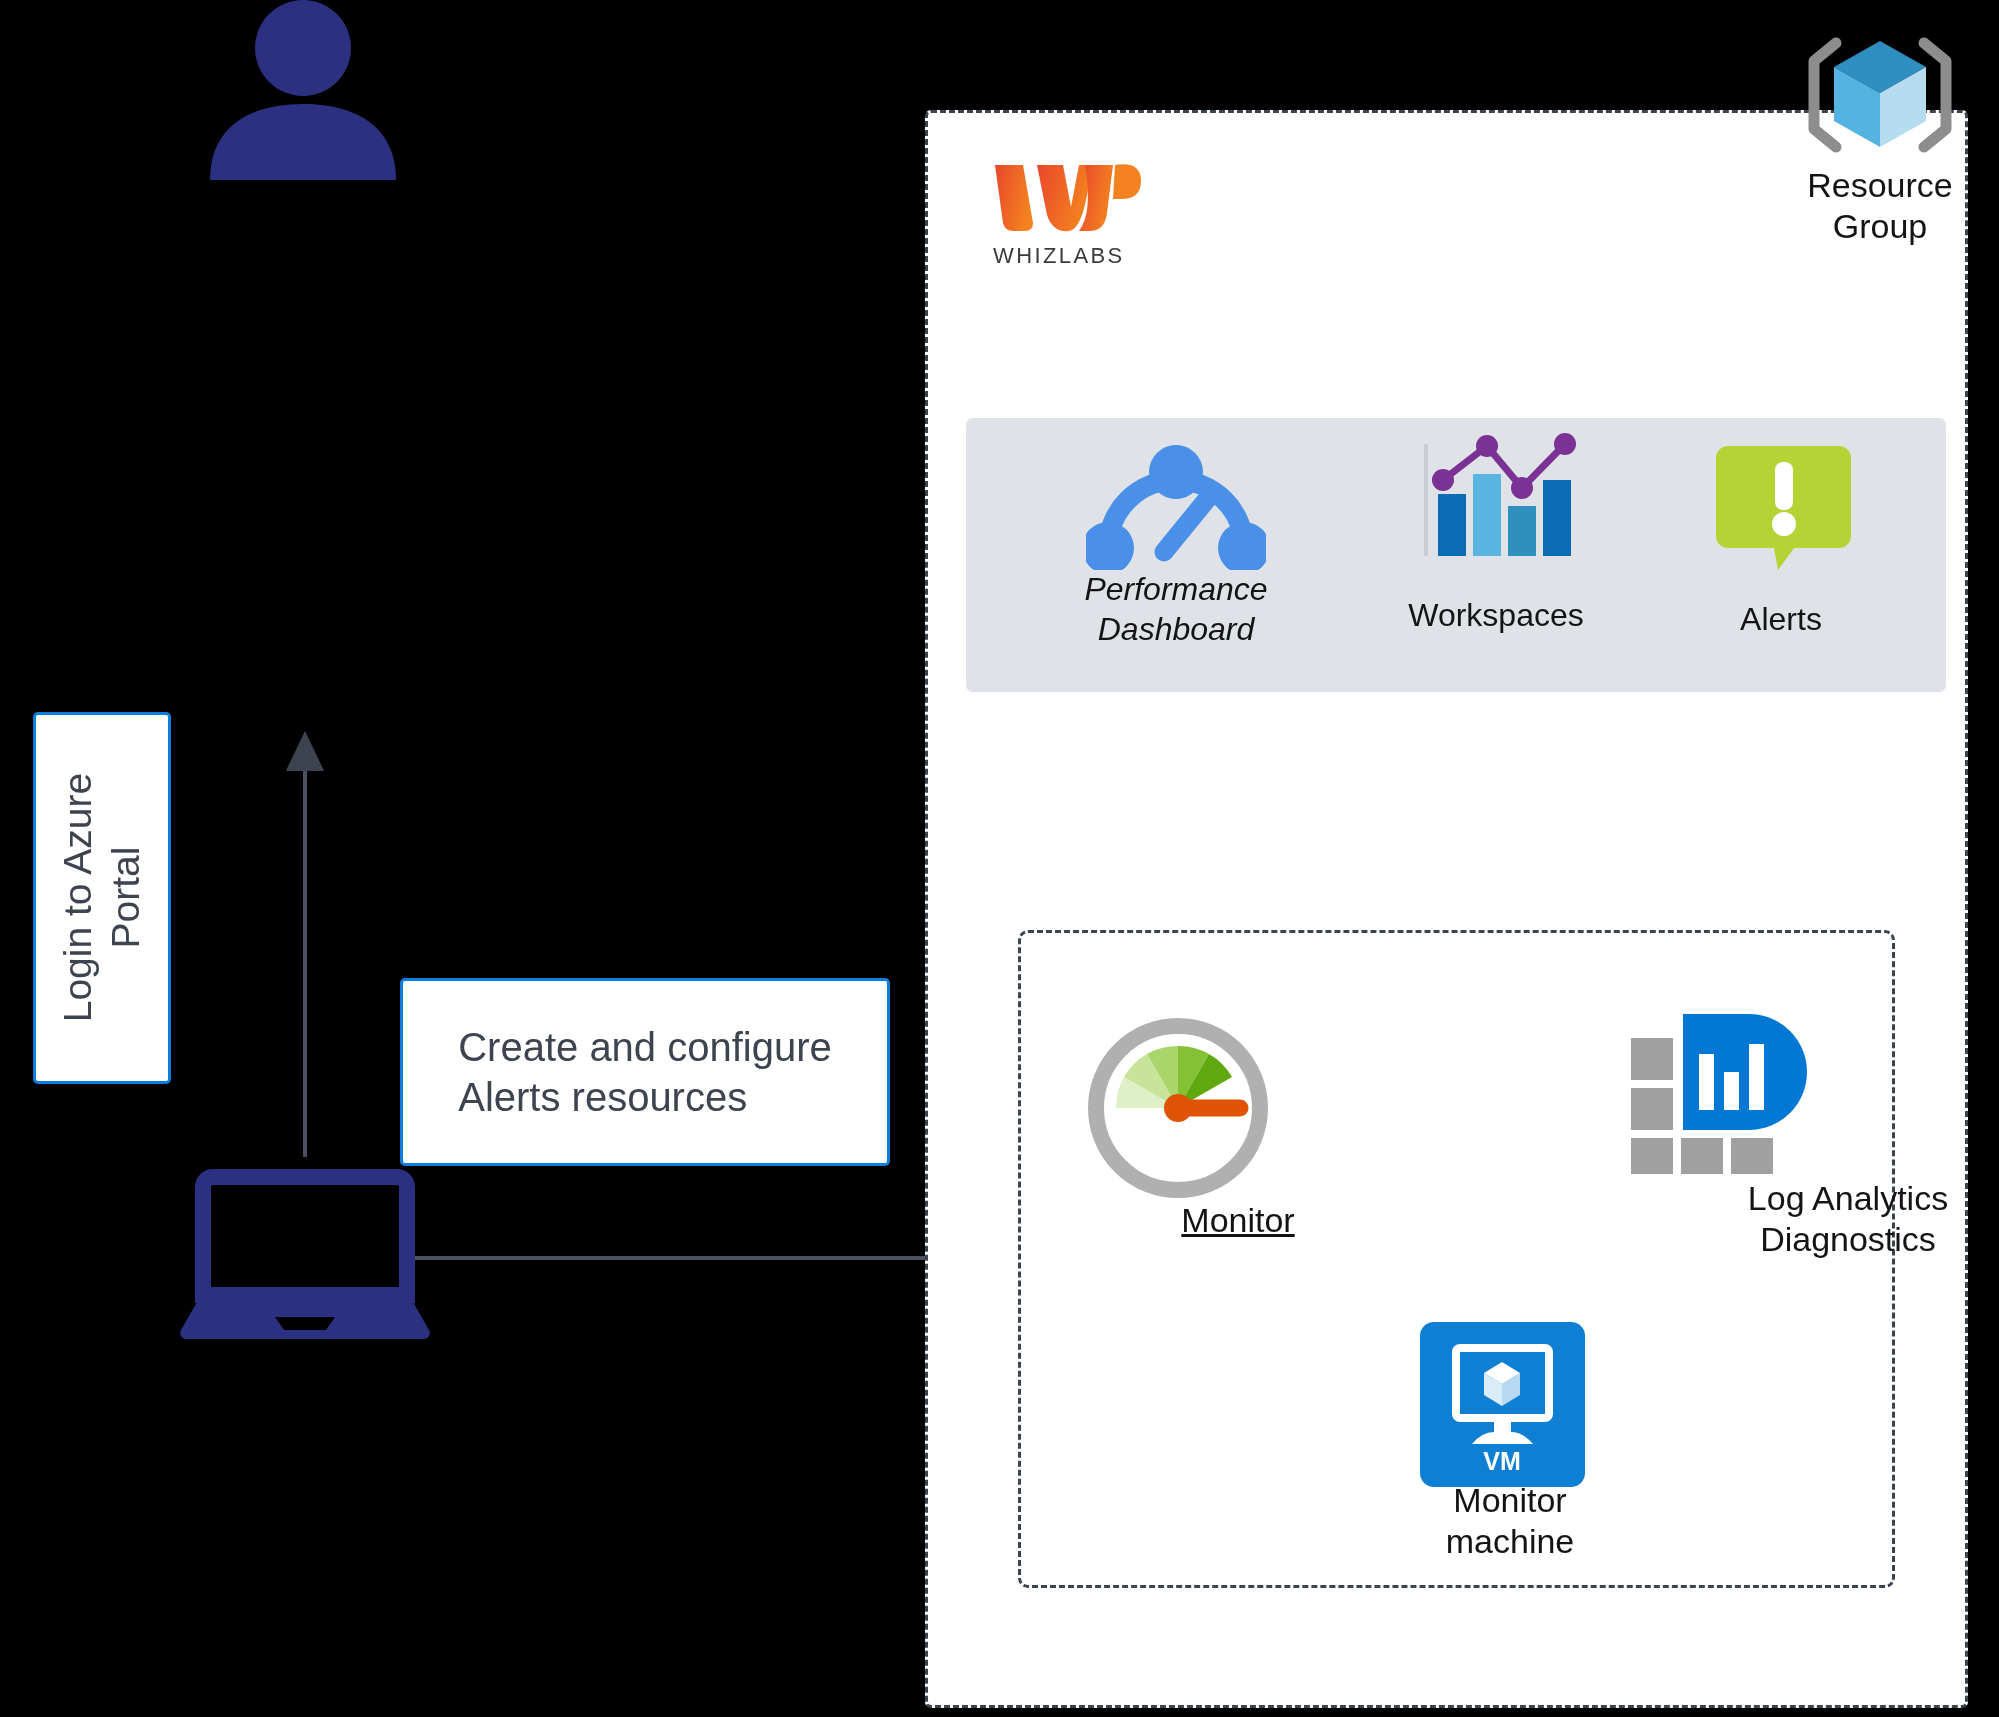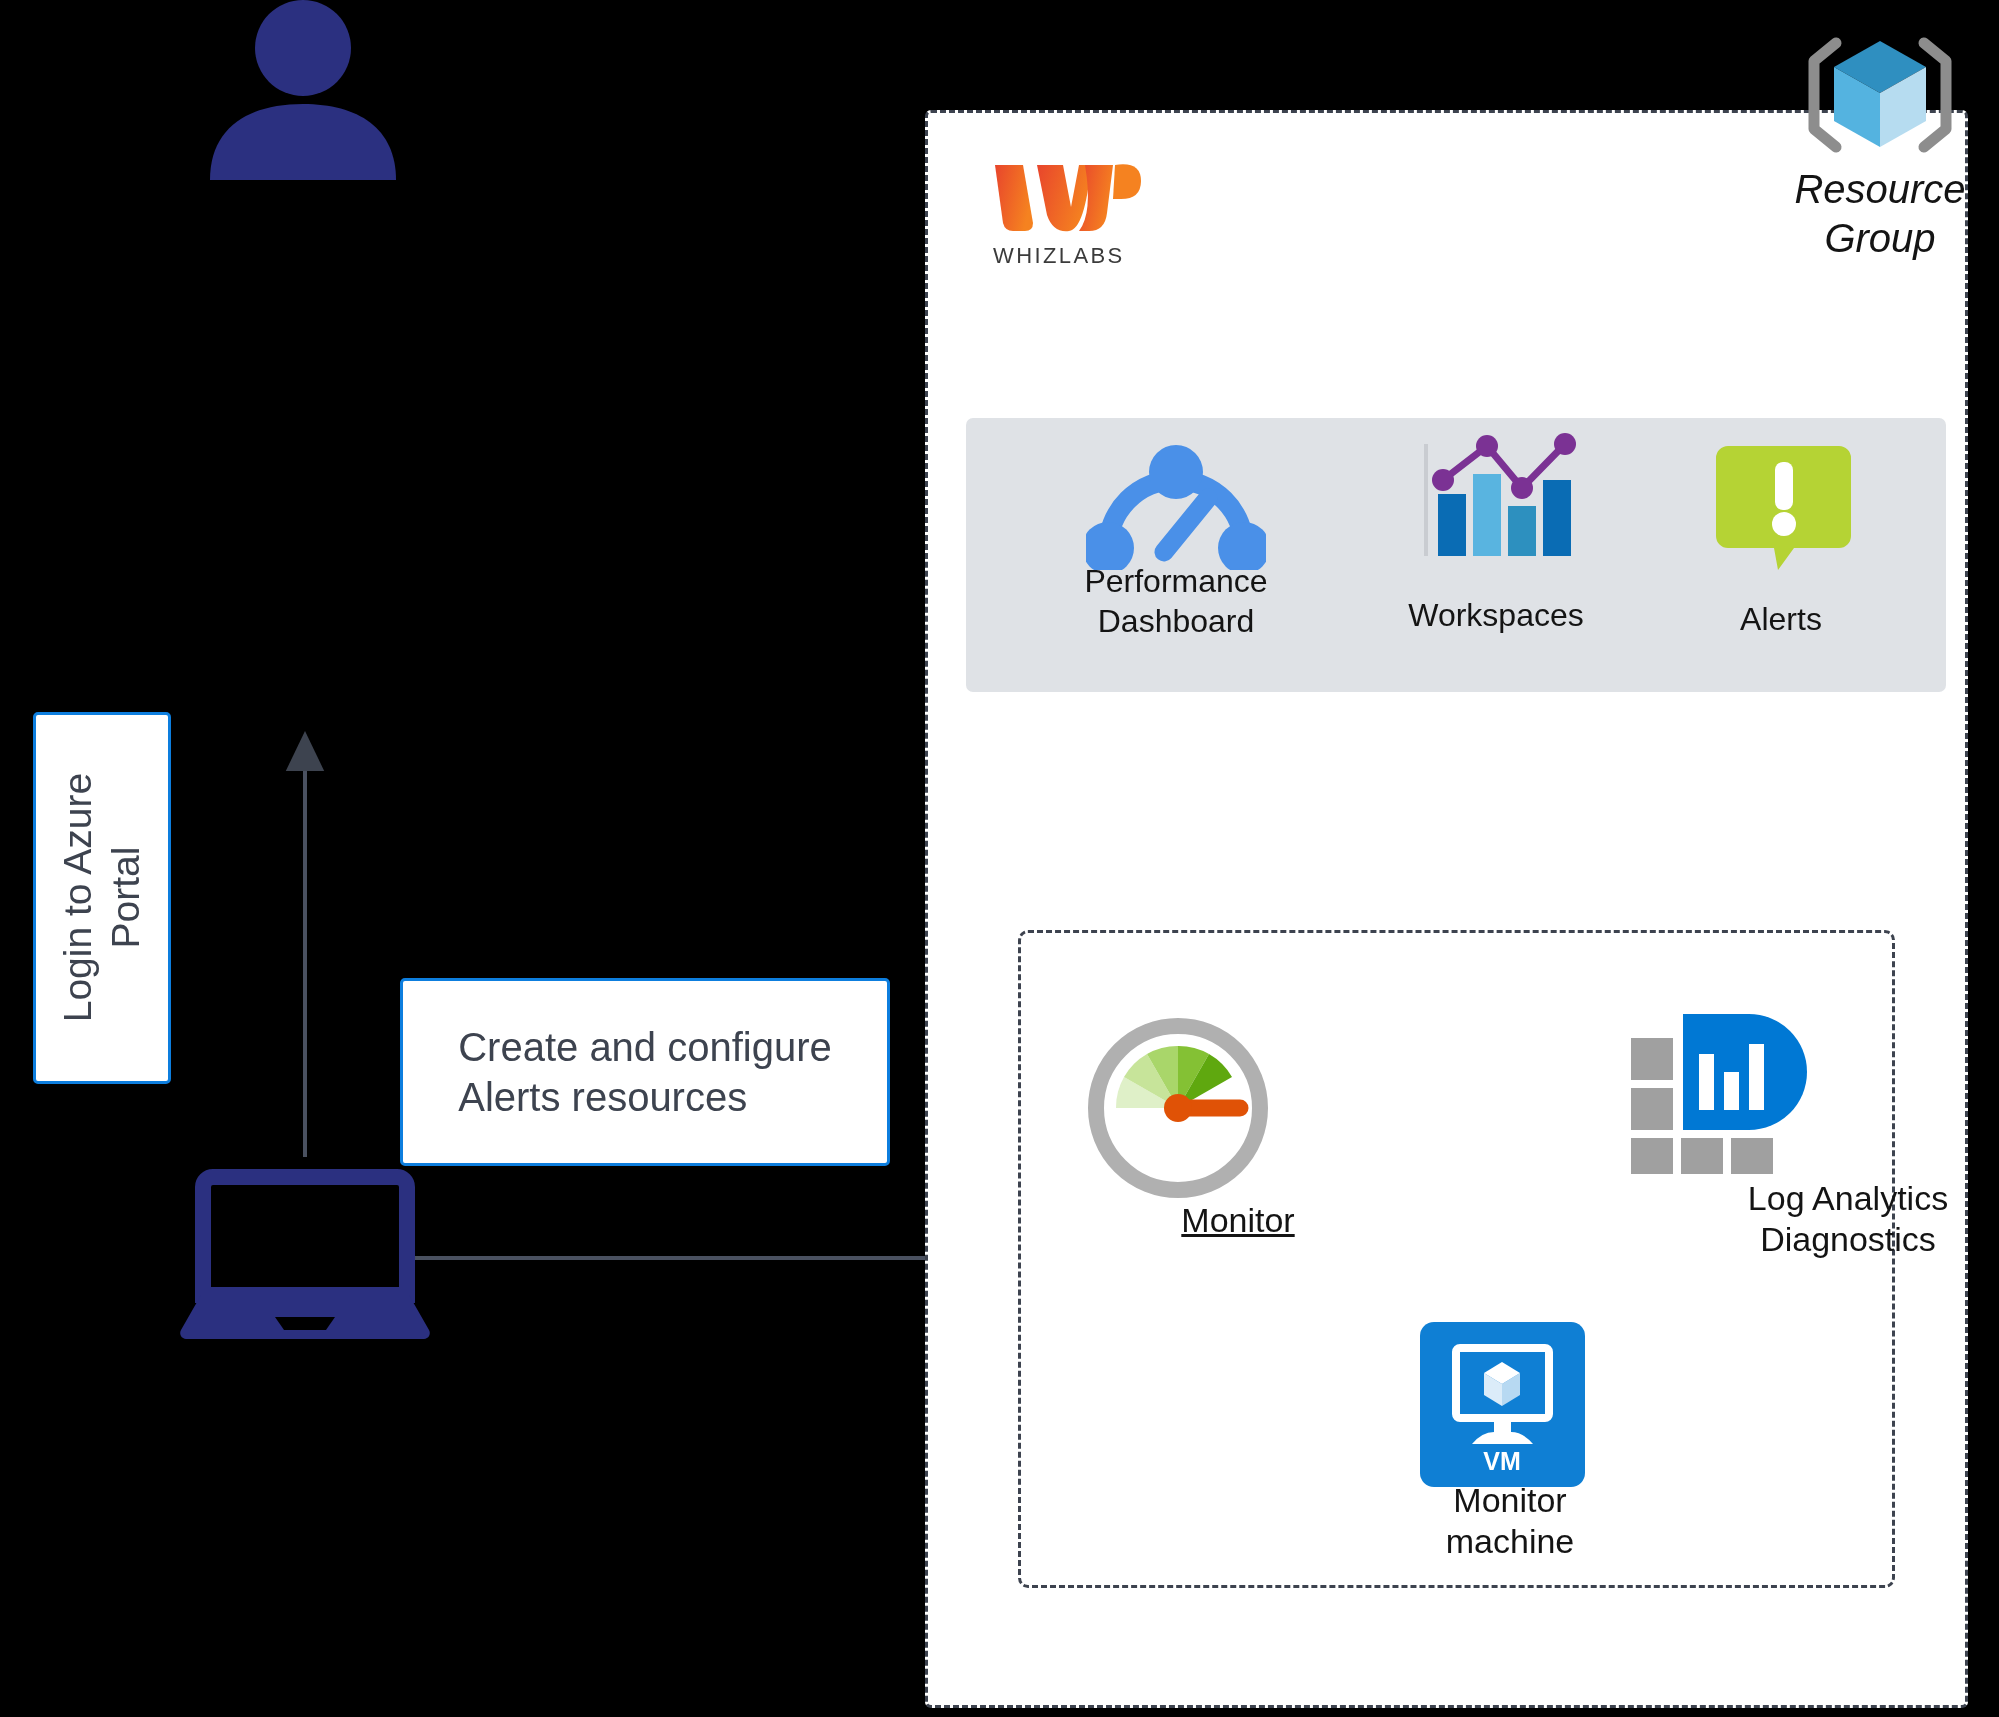--- a/index.html
+++ b/index.html
@@ -29,21 +29,21 @@
   }
 
   
   #rg-panel{
     left:925px;top:110px;width:1043px;height:1598px;
     background:#ffffff;
     border:3px dashed #3d434f;border-radius:6px;box-sizing:border-box;
   }
   #rg-label{
     left:1770px;top:165px;width:220px;text-align:center;
-    font-size:40px;line-height:1.22;color:#141414;font-style:italic;
+    font-size:34px;line-height:1.22;color:#141414;
   }
   #rg-cube{left:1800px;top:25px;width:160px;height:140px;}
 
   #whiz-logo{left:975px;top:155px;width:200px;height:120px;}
 
   
   #mon-bar{
     left:966px;top:418px;width:980px;height:274px;
     background:#dfe2e6;border-radius:7px;
   }
@@ -162,21 +162,21 @@
 <div class="abs" id="mon-bar">
 
   <div class="mon-cell" style="left:60px;width:300px;">
     <svg style="position:absolute;left:60px;top:22px;width:180px;height:130px;" viewBox="0 0 180 130">
       <path d="M22,108 A68,68 0 0 1 158,108" fill="none" stroke="#4a90e8" stroke-width="20" stroke-linecap="round"></path>
       <circle cx="90" cy="32" r="27" fill="#4a90e8"></circle>
       <circle cx="22" cy="108" r="26" fill="#4a90e8"></circle>
       <circle cx="158" cy="108" r="26" fill="#4a90e8"></circle>
       <path d="M78,112 L122,58" stroke="#4a90e8" stroke-width="19" stroke-linecap="round"></path>
     </svg>
-    <div class="lbl" style="top:144px;">
+    <div class="lbl" style="top:152px;font-style:italic;">
       <span>Performance</span><br>
       <span>Dashboard</span>
     </div>
   </div>
 
   <div class="mon-cell" style="left:390px;width:280px;">
     <svg style="position:absolute;left:60px;top:14px;width:160px;height:140px;" viewBox="0 0 160 140">
       <line x1="10" y1="12" x2="10" y2="124" stroke="#c9ccd1" stroke-width="4"></line>
       <rect x="22" y="62" width="28" height="62" fill="#0a6cb4"></rect>
       <rect x="57" y="42" width="28" height="82" fill="#59b4e0"></rect>

